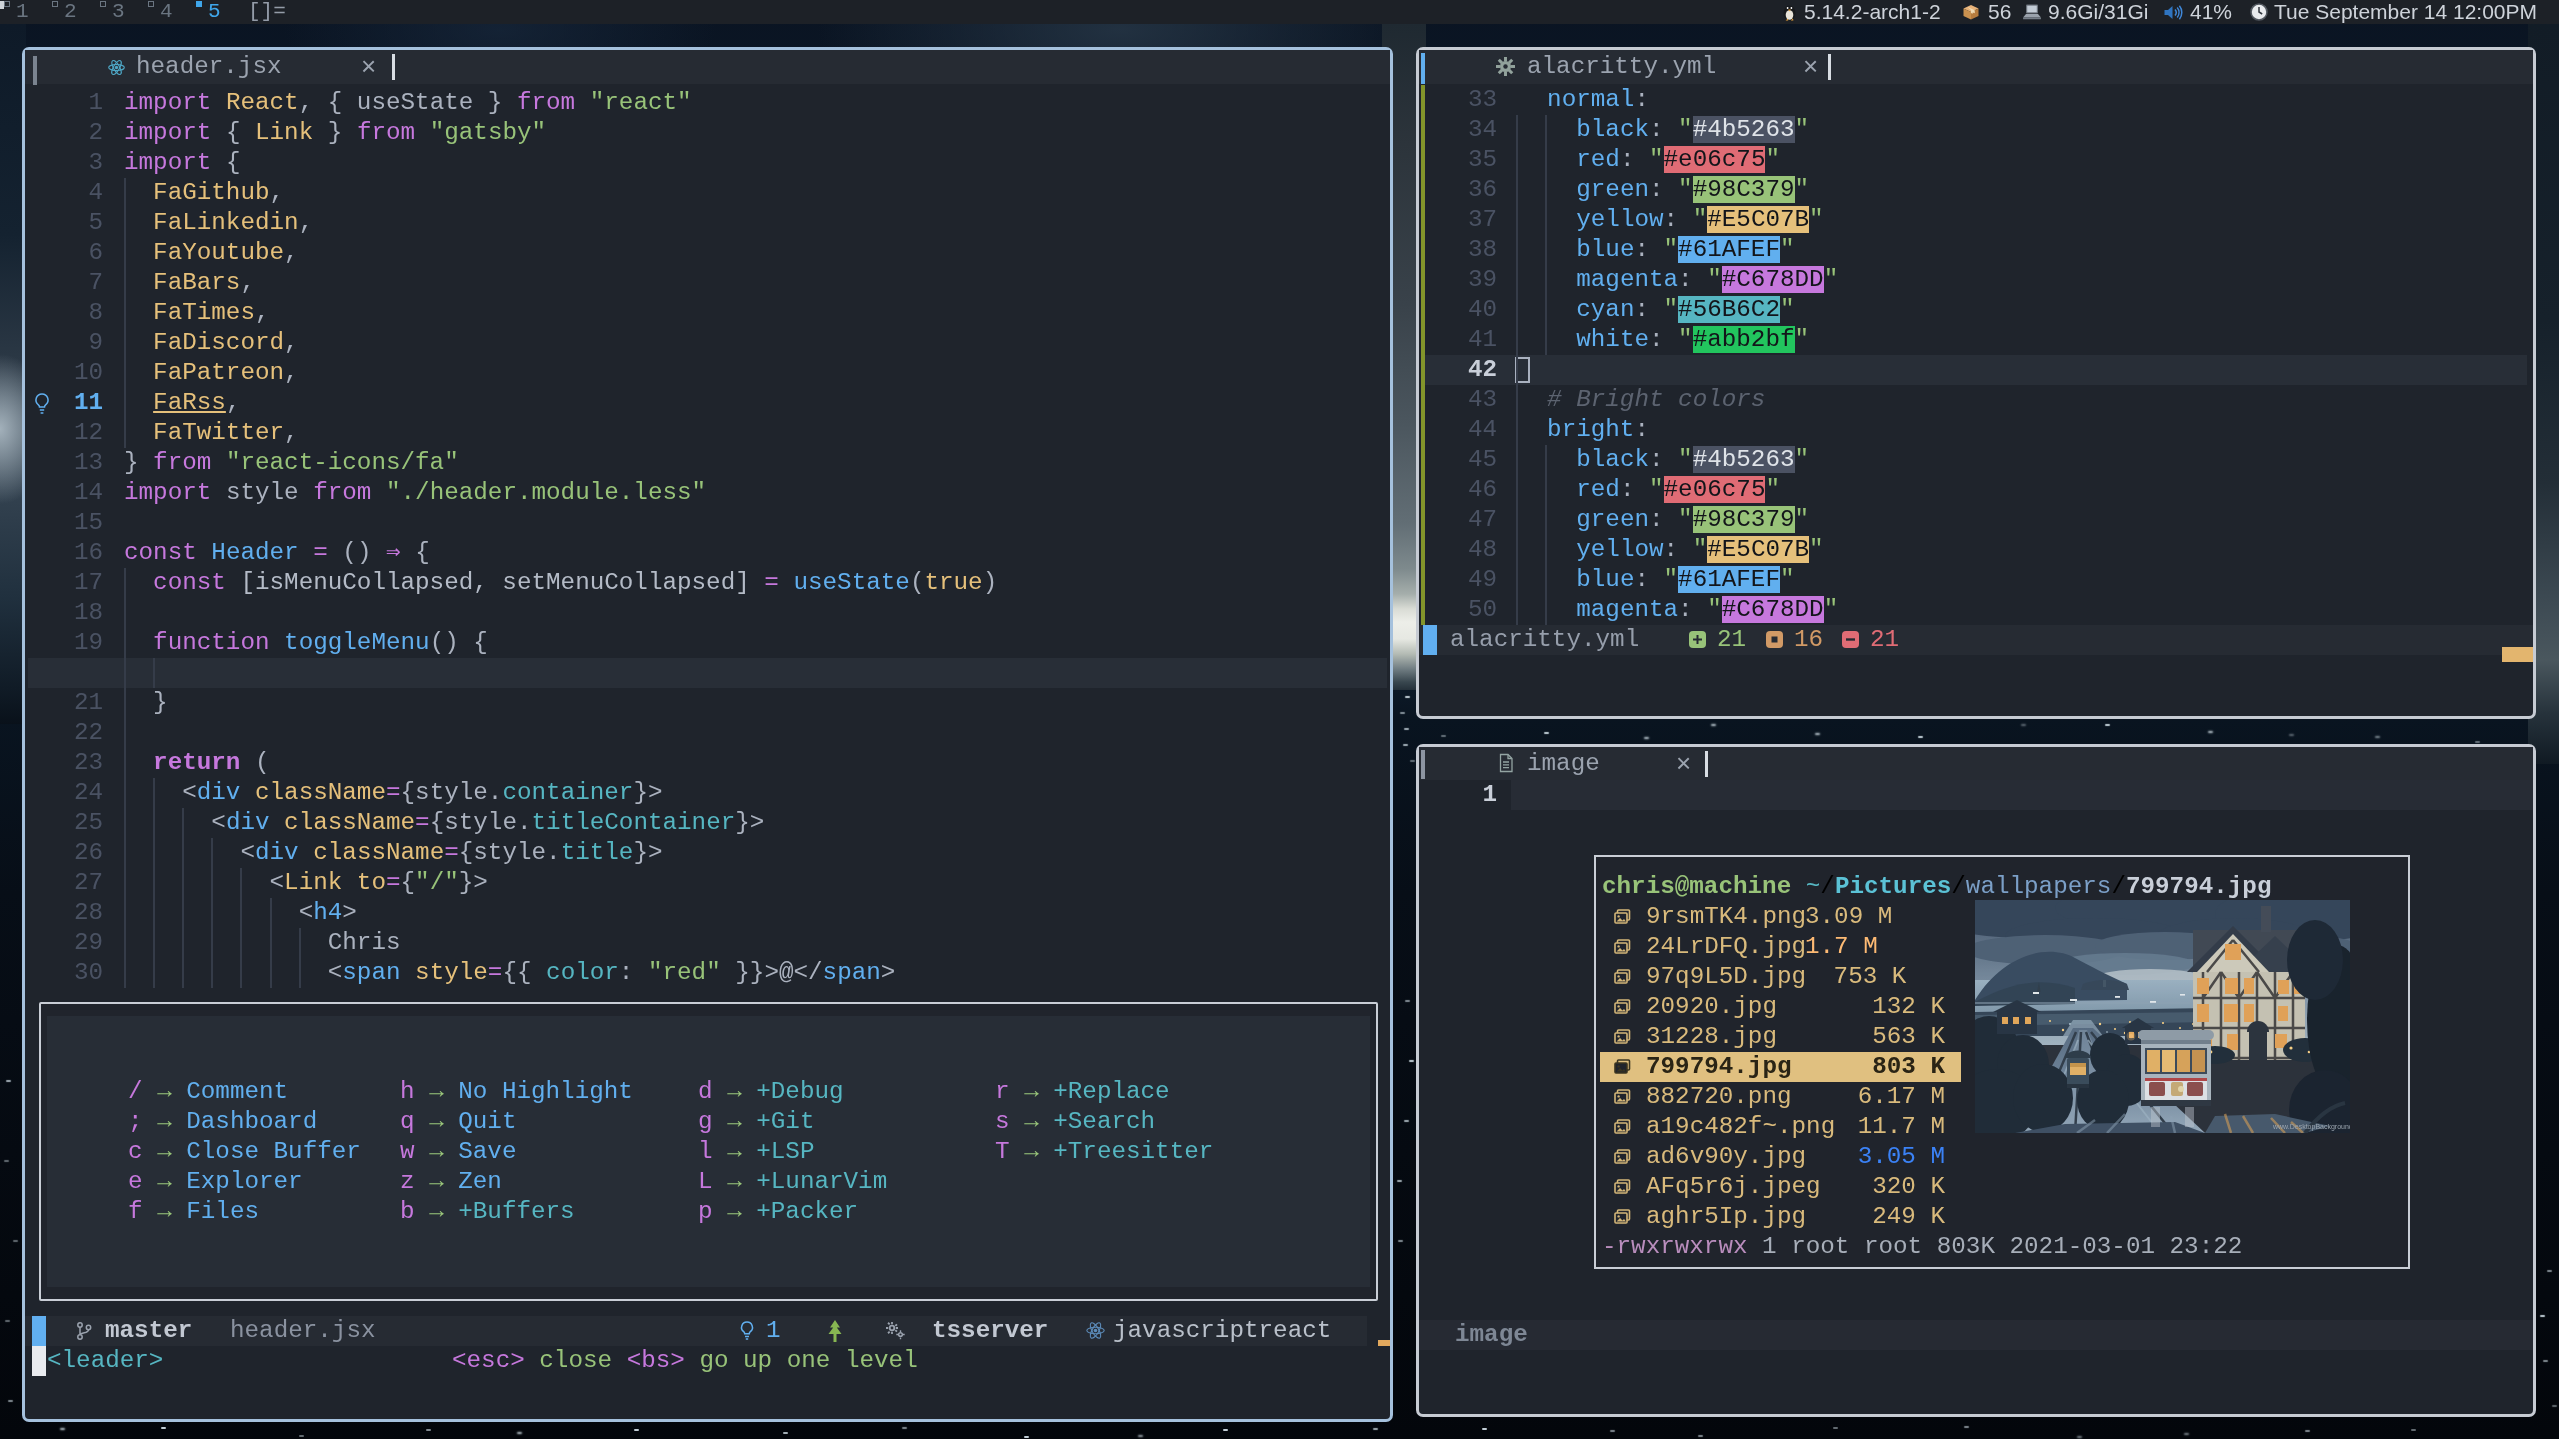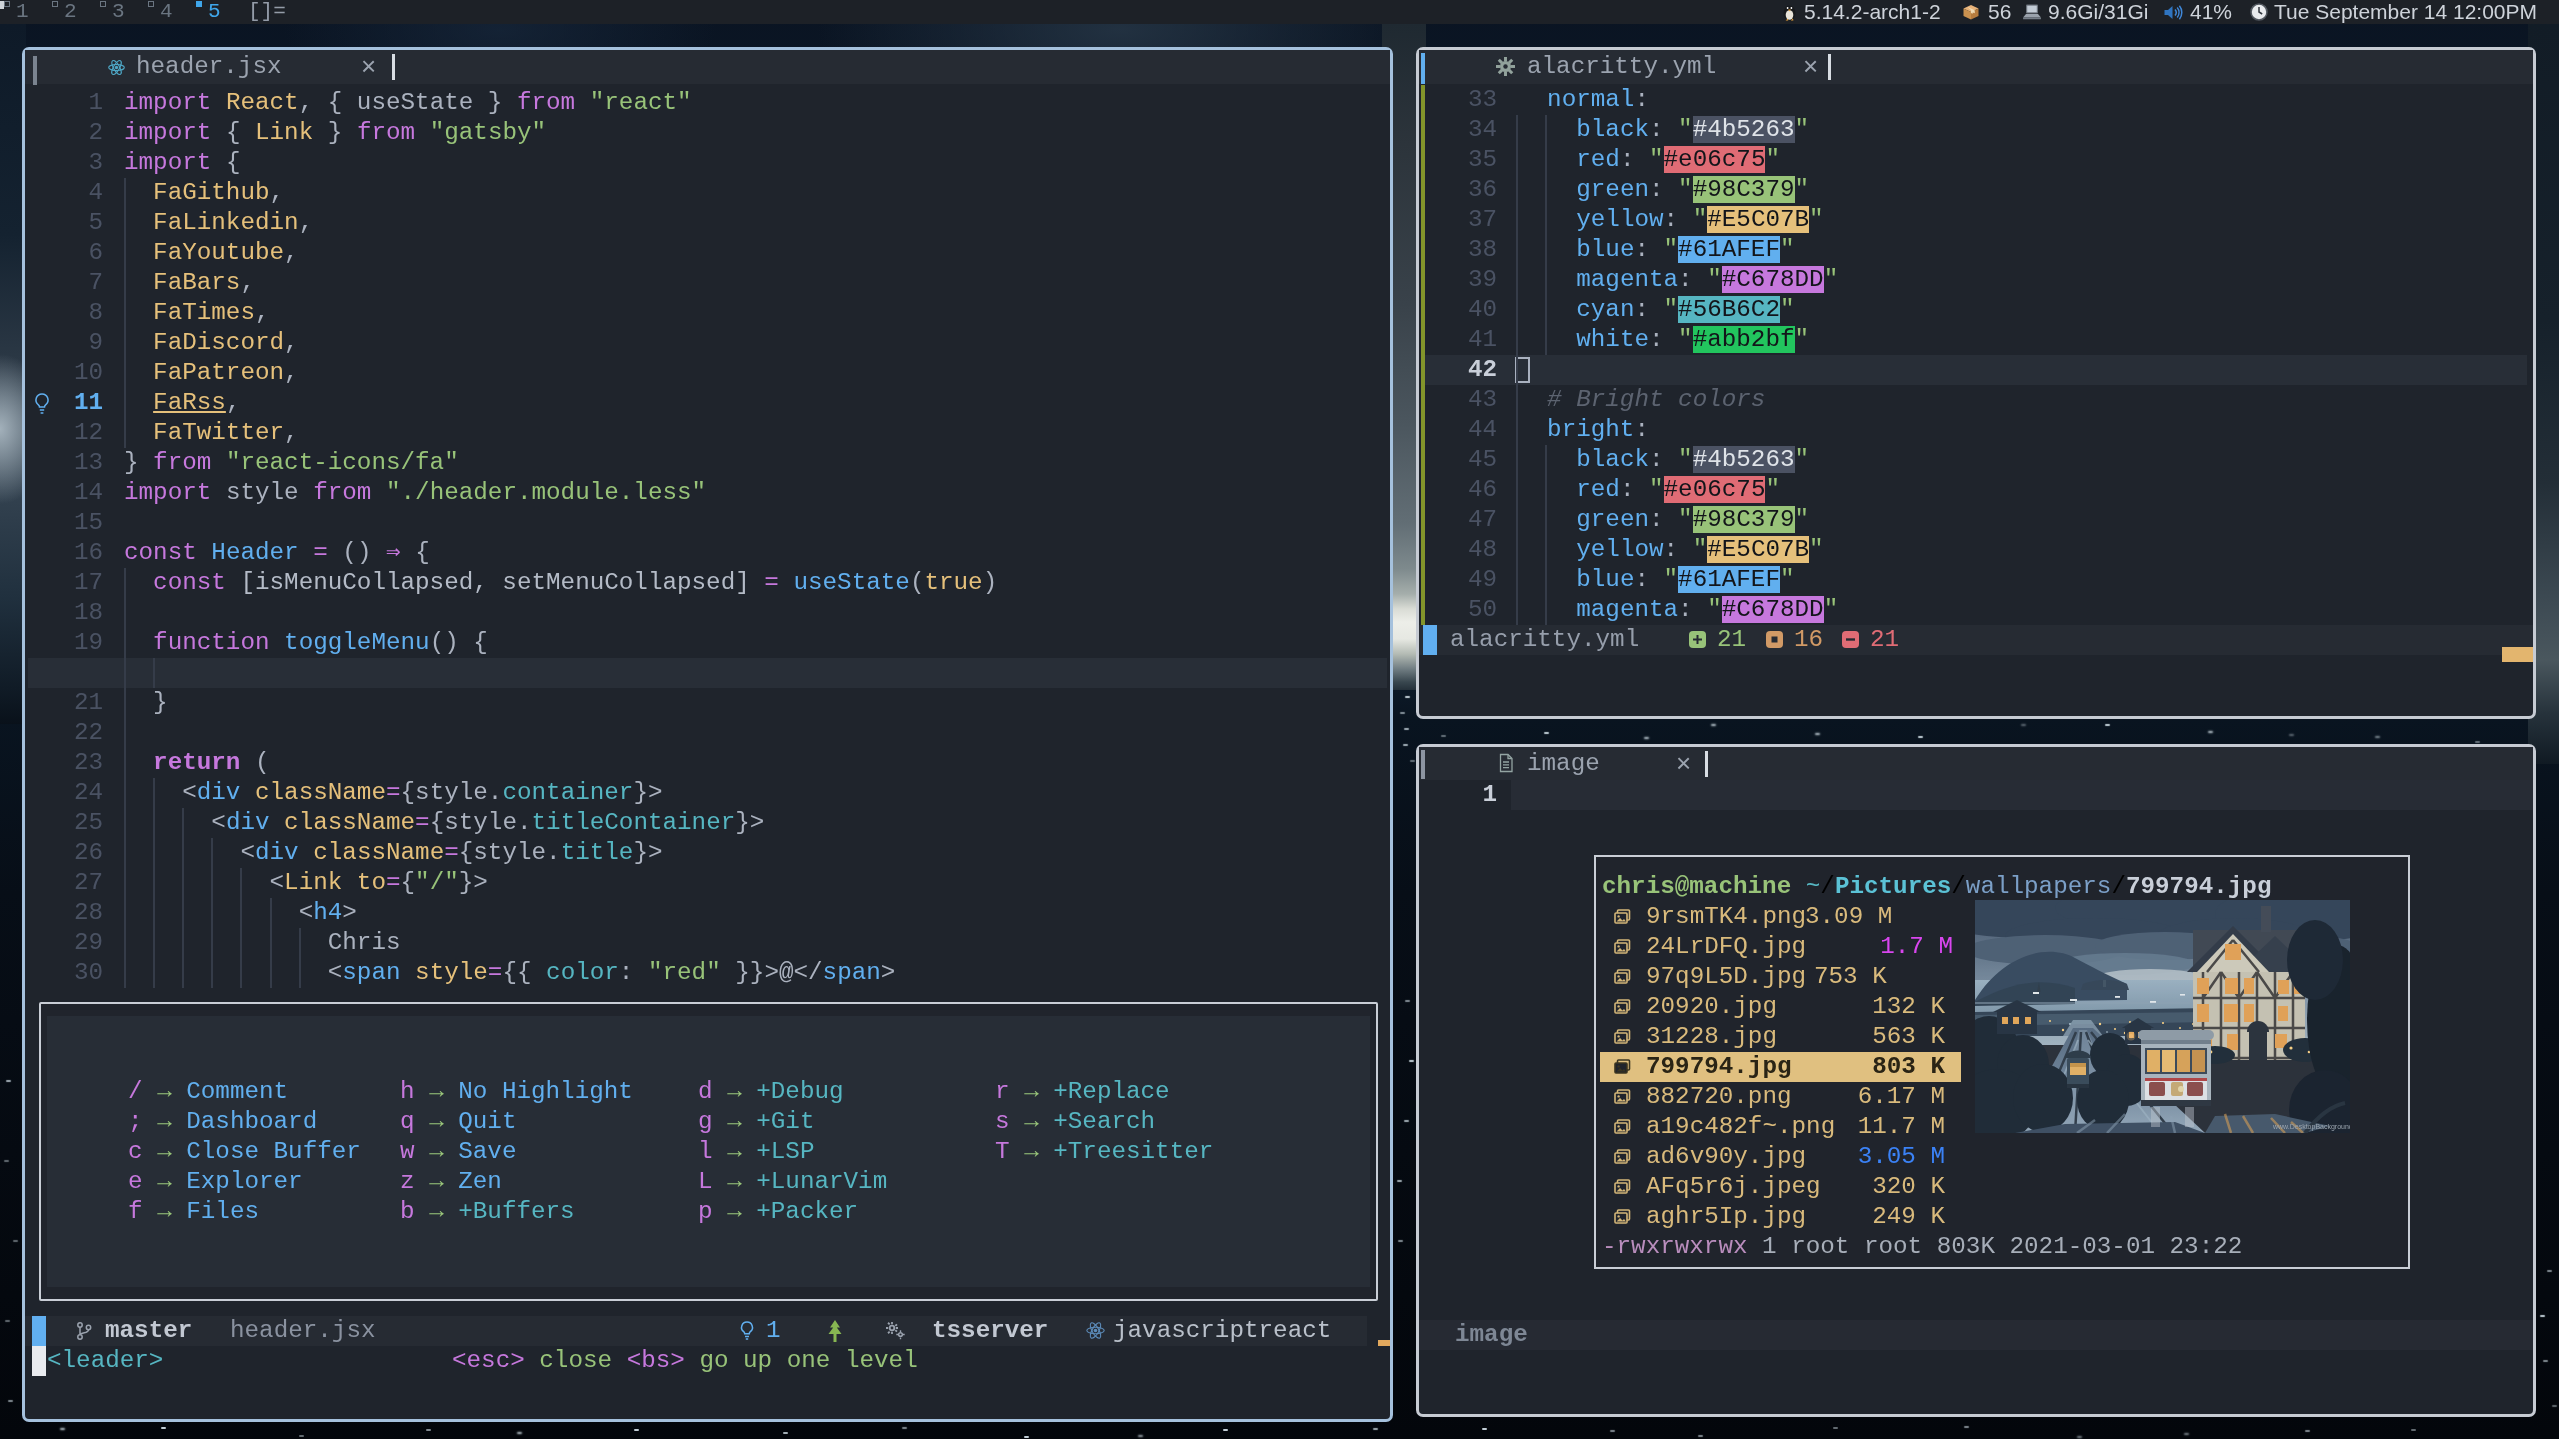--- a/index.html
+++ b/index.html
@@ -311,29 +311,29 @@
       </svg>
       <div style="position:absolute;left:50px;top:45px;font:24.25px/30px 'Liberation Mono',monospace;color:#d9ba7c;font-weight:normal;white-space:pre">9rsmTK4.png</div>
       <div style="position:absolute;left:209px;top:45px;width:140px;font:24.25px/30px 'Liberation Mono',monospace;color:#d9ba7c;font-weight:normal;text-align:left;white-space:pre">3.09 M</div>
       <svg style="left:18px;top:82px" width="17" height="16" viewBox="0 0 17 16">
         <rect x="3.5" y="1" width="12" height="10" rx="1" fill="none" stroke="#d4b678" stroke-width="1.6"></rect>
         <rect x="1" y="4" width="12" height="10" rx="1" fill="#20242c" stroke="#d4b678" stroke-width="1.6"></rect>
         <circle cx="4.6" cy="7.4" r="1.2" fill="#d4b678"></circle>
         <path d="M2.5 12.5 6 9l2.5 2.5L10 10l2 2.5z" fill="#d4b678"></path>
       </svg>
       <div style="position:absolute;left:50px;top:75px;font:24.25px/30px 'Liberation Mono',monospace;color:#d9ba7c;font-weight:normal;white-space:pre">24LrDFQ.jpg</div>
-      <div style="position:absolute;left:217px;top:75px;width:140px;font:24.25px/30px 'Liberation Mono',monospace;color:#d946ef;font-weight:normal;text-align:right;white-space:pre">1.7 M</div>
+      <div style="position:absolute;left:209px;top:75px;width:140px;font:24.25px/30px 'Liberation Mono',monospace;color:#fdba74;font-weight:normal;white-space:pre">1.7 M</div>
       <svg style="left:18px;top:112px" width="17" height="16" viewBox="0 0 17 16">
         <rect x="3.5" y="1" width="12" height="10" rx="1" fill="none" stroke="#d4b678" stroke-width="1.6"></rect>
         <rect x="1" y="4" width="12" height="10" rx="1" fill="#20242c" stroke="#d4b678" stroke-width="1.6"></rect>
         <circle cx="4.6" cy="7.4" r="1.2" fill="#d4b678"></circle>
         <path d="M2.5 12.5 6 9l2.5 2.5L10 10l2 2.5z" fill="#d4b678"></path>
       </svg>
       <div style="position:absolute;left:50px;top:105px;font:24.25px/30px 'Liberation Mono',monospace;color:#d9ba7c;font-weight:normal;white-space:pre">97q9L5D.jpg</div>
-      <div style="position:absolute;left:218px;top:105px;width:140px;font:24.25px/30px 'Liberation Mono',monospace;color:#d9ba7c;font-weight:normal;text-align:left;white-space:pre">753 K</div>
+      <div style="position:absolute;left:204px;top:105px;width:140px;font:24.25px/30px 'Liberation Mono',monospace;color:#d9ba7c;font-weight:normal;text-align:center;white-space:pre">753 K</div>
       <svg style="left:18px;top:142px" width="17" height="16" viewBox="0 0 17 16">
         <rect x="3.5" y="1" width="12" height="10" rx="1" fill="none" stroke="#d4b678" stroke-width="1.6"></rect>
         <rect x="1" y="4" width="12" height="10" rx="1" fill="#20242c" stroke="#d4b678" stroke-width="1.6"></rect>
         <circle cx="4.6" cy="7.4" r="1.2" fill="#d4b678"></circle>
         <path d="M2.5 12.5 6 9l2.5 2.5L10 10l2 2.5z" fill="#d4b678"></path>
       </svg>
       <div style="position:absolute;left:50px;top:135px;font:24.25px/30px 'Liberation Mono',monospace;color:#d9ba7c;font-weight:normal;white-space:pre">20920.jpg</div>
       <div style="position:absolute;left:209px;top:135px;width:140px;font:24.25px/30px 'Liberation Mono',monospace;color:#d9ba7c;font-weight:normal;text-align:right;white-space:pre">132 K</div>
       <svg style="left:18px;top:172px" width="17" height="16" viewBox="0 0 17 16">
         <rect x="3.5" y="1" width="12" height="10" rx="1" fill="none" stroke="#d4b678" stroke-width="1.6"></rect>

